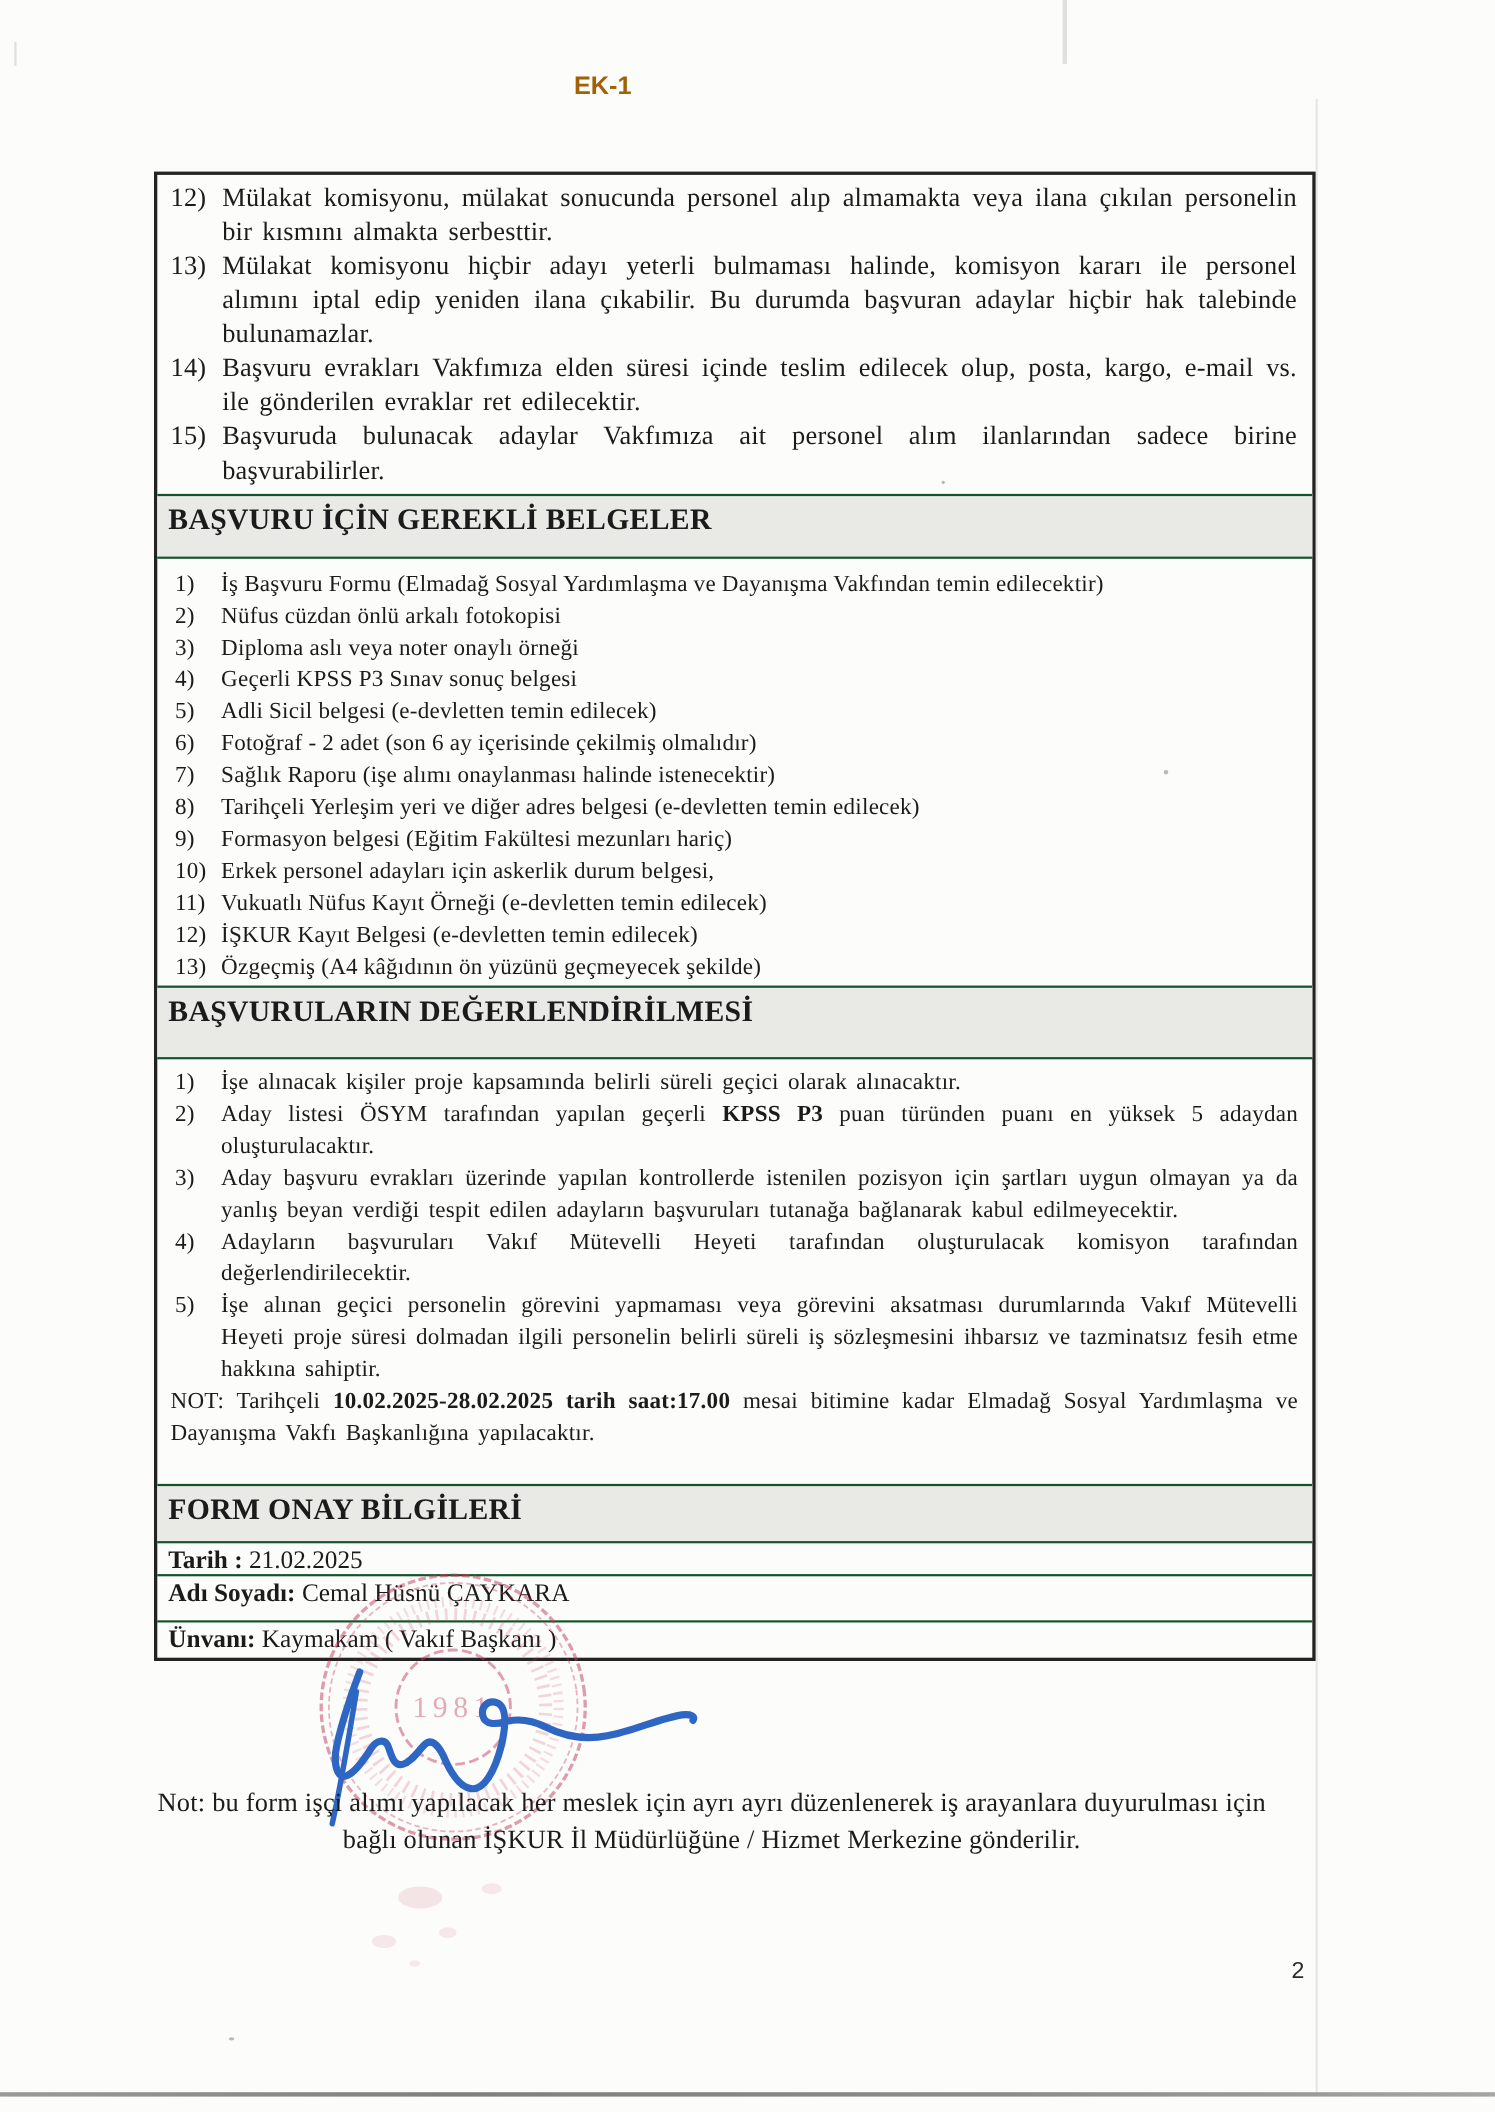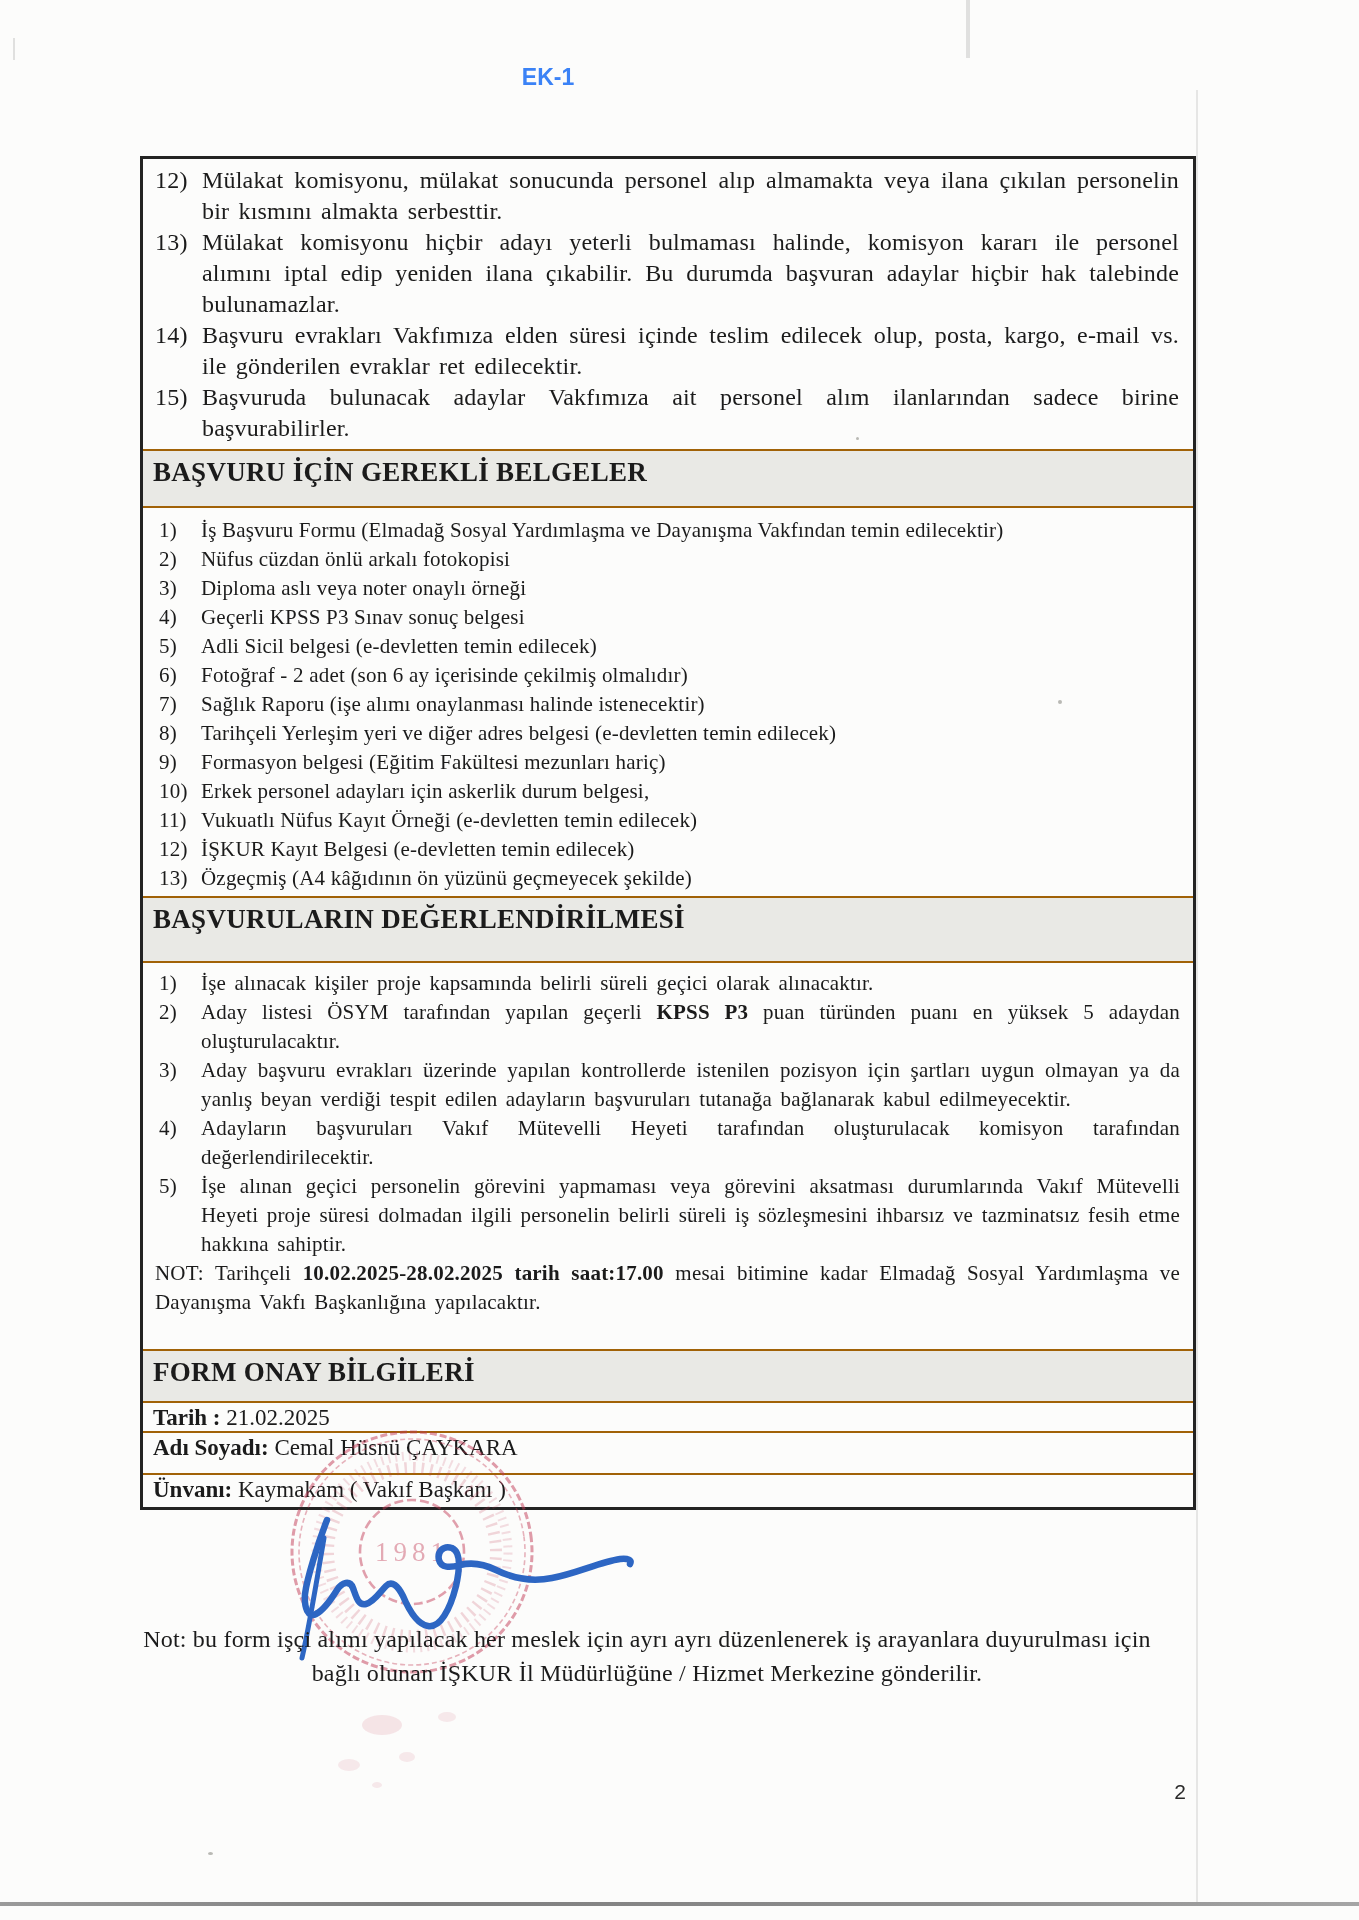--- a/index.html
+++ b/index.html
@@ -15,30 +15,30 @@
     background:linear-gradient(90deg,#9a9a9a,#7f7f7f 30%,#8d8d8d 70%,#a5a5a5);}
   .scan-line-right{position:absolute;left:1196px;top:90px;width:2px;height:1812px;
     background:rgba(120,120,120,0.16);}
   .scan-streak-top{position:absolute;left:966px;top:0;width:4px;height:58px;
     background:rgba(150,150,150,0.28);}
   .scan-tick-left{position:absolute;left:13px;top:38px;width:2px;height:22px;background:rgba(140,140,140,0.25);}
   .speck{position:absolute;border-radius:50%;background:#b9b9b4;}
 
   .page-header{
     position:absolute;left:0;top:64px;width:1096px;text-align:center;
-    font-family:"Liberation Sans", sans-serif;font-weight:bold;font-size:23px;color:#3b82f6;
+    font-family:"Liberation Sans", sans-serif;font-weight:bold;font-size:23px;color:#a16207;
   }
 
   
   .doc-table{
     position:absolute;left:140px;top:156px;width:1056px;
     border:3px solid #232323;box-sizing:border-box;background:transparent;
   }
   .row{box-sizing:border-box;overflow:hidden;}
-  .row + .row{border-top:2px solid #a16207;font-family:Liberation Serif, serif;}
+  .row + .row{border-top:2px solid #14532d;font-family:Liberation Serif, serif;}
 
   .r-rules{height:290px;padding:6px 14px 0 12px;}
   .rules-item{position:relative;padding-left:47px;text-align:justify;
     font-size:24px;line-height:31px;letter-spacing:0.2px;word-spacing:3px;}
   .rules-item .num{position:absolute;left:0;top:0;}
 
   .sec-head{background:#e9e9e5;font-weight:bold;font-size:27px;
     padding:6px 0 0 10px;letter-spacing:0.3px;}
   .h-a{height:57px;}
   .h-b{height:65px;}

